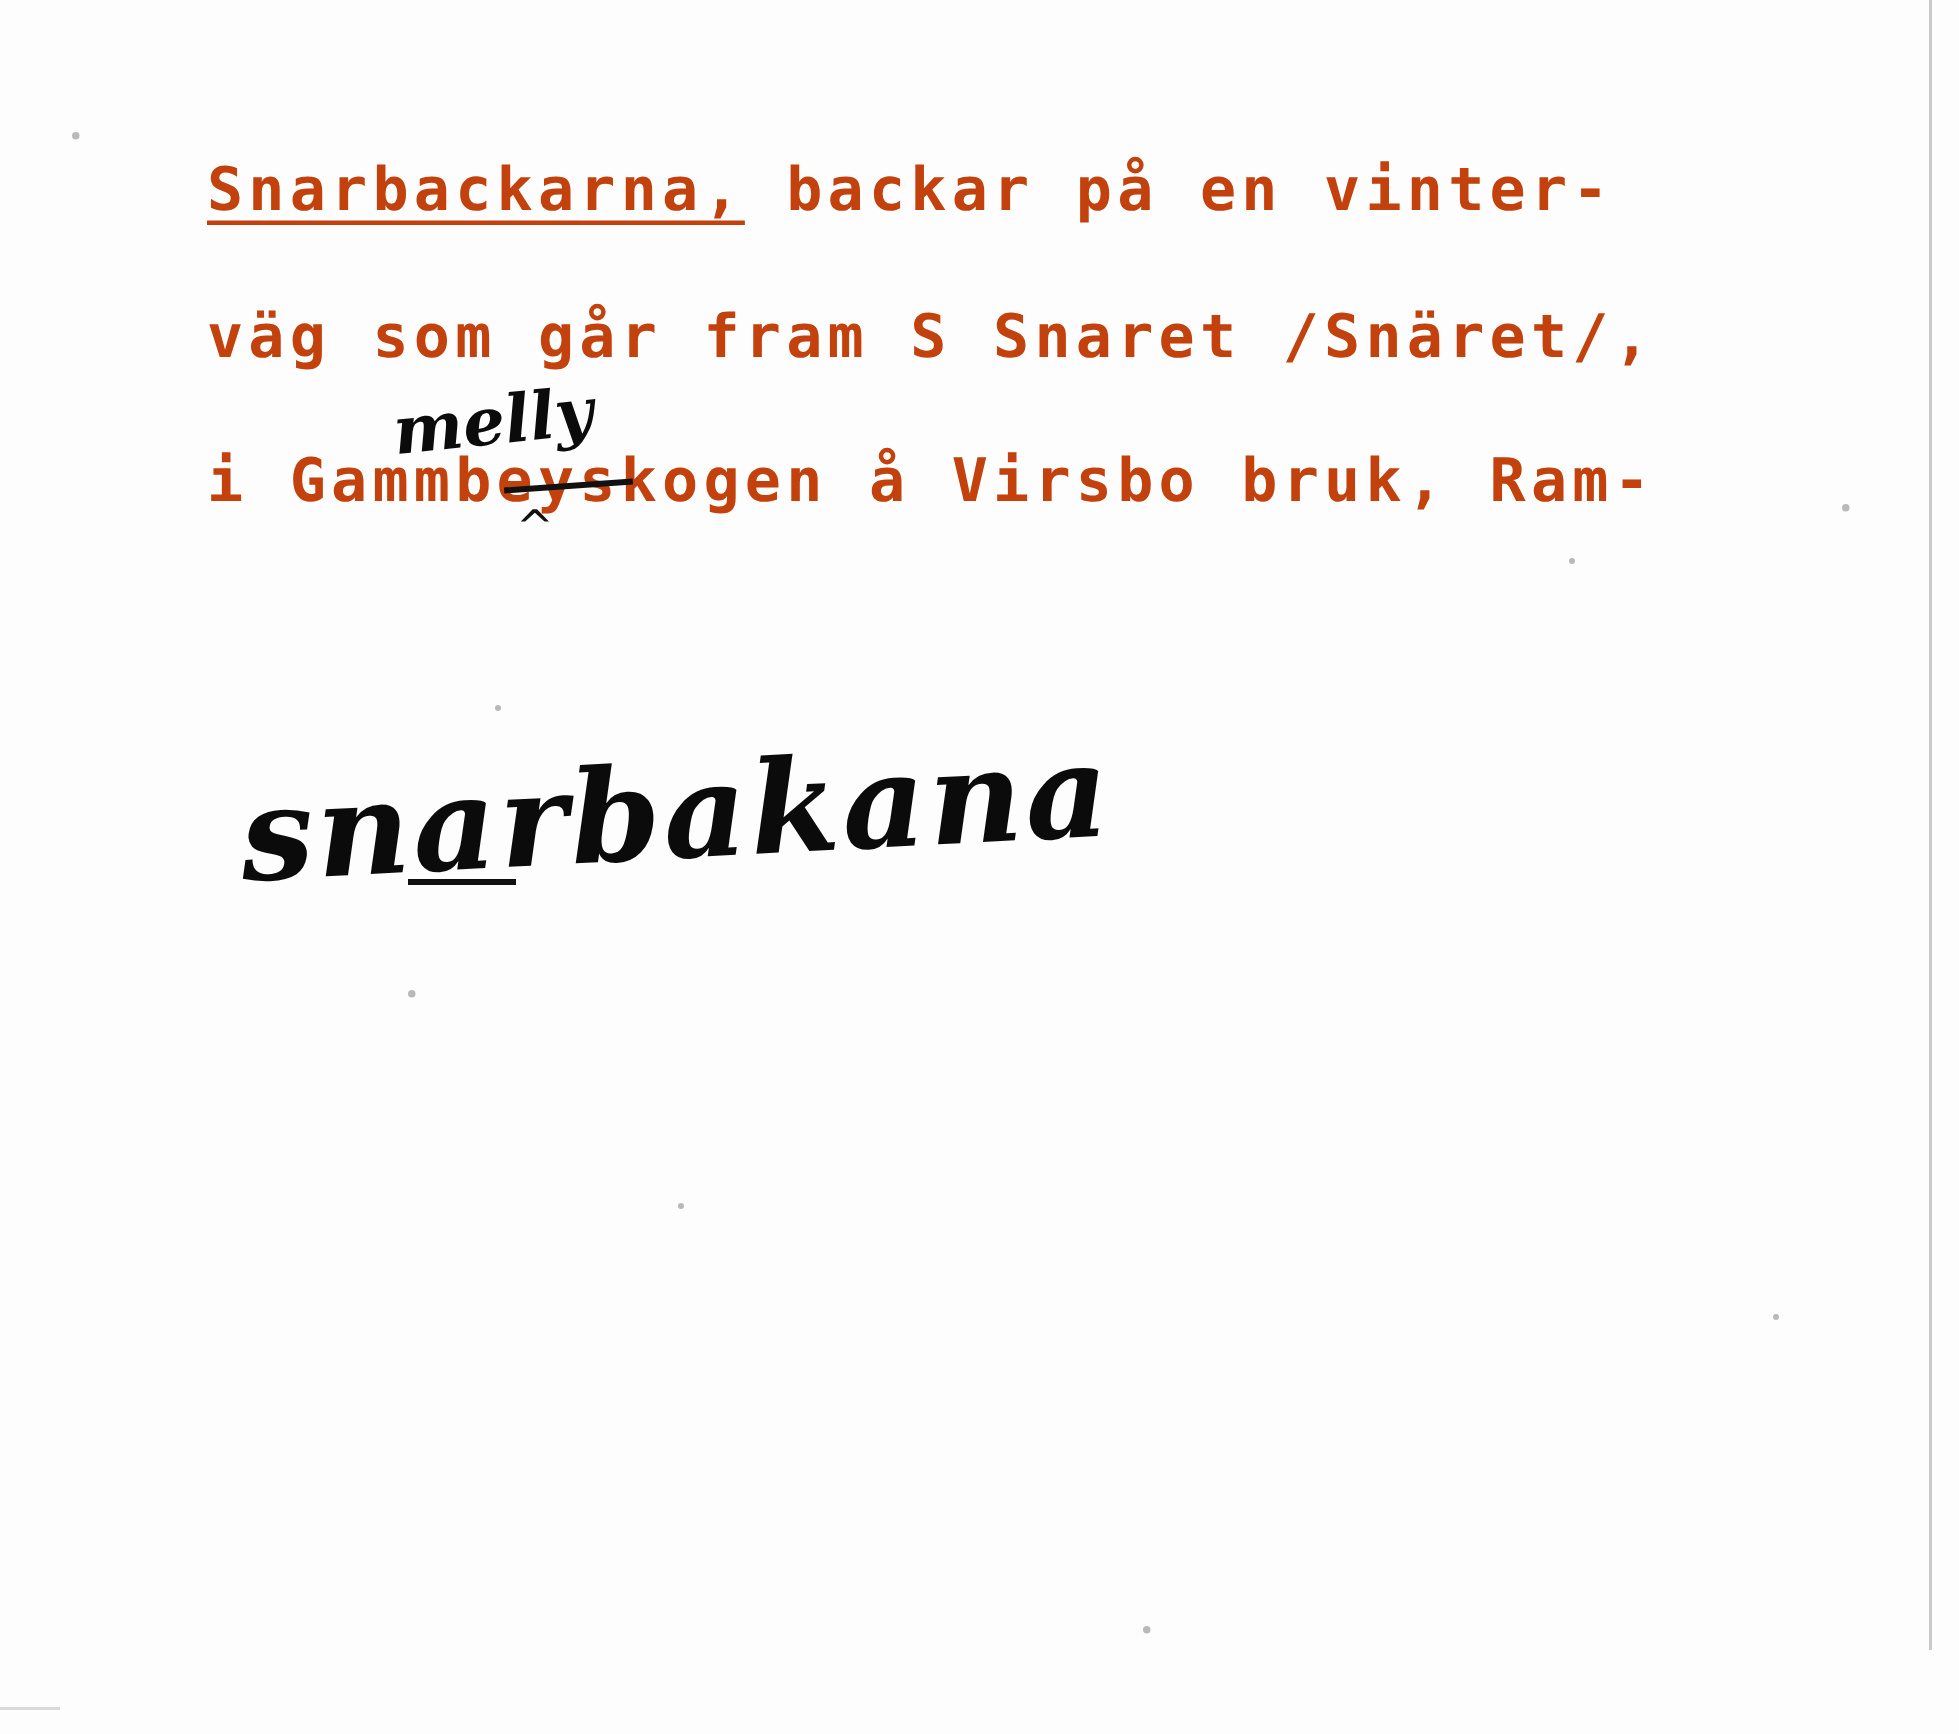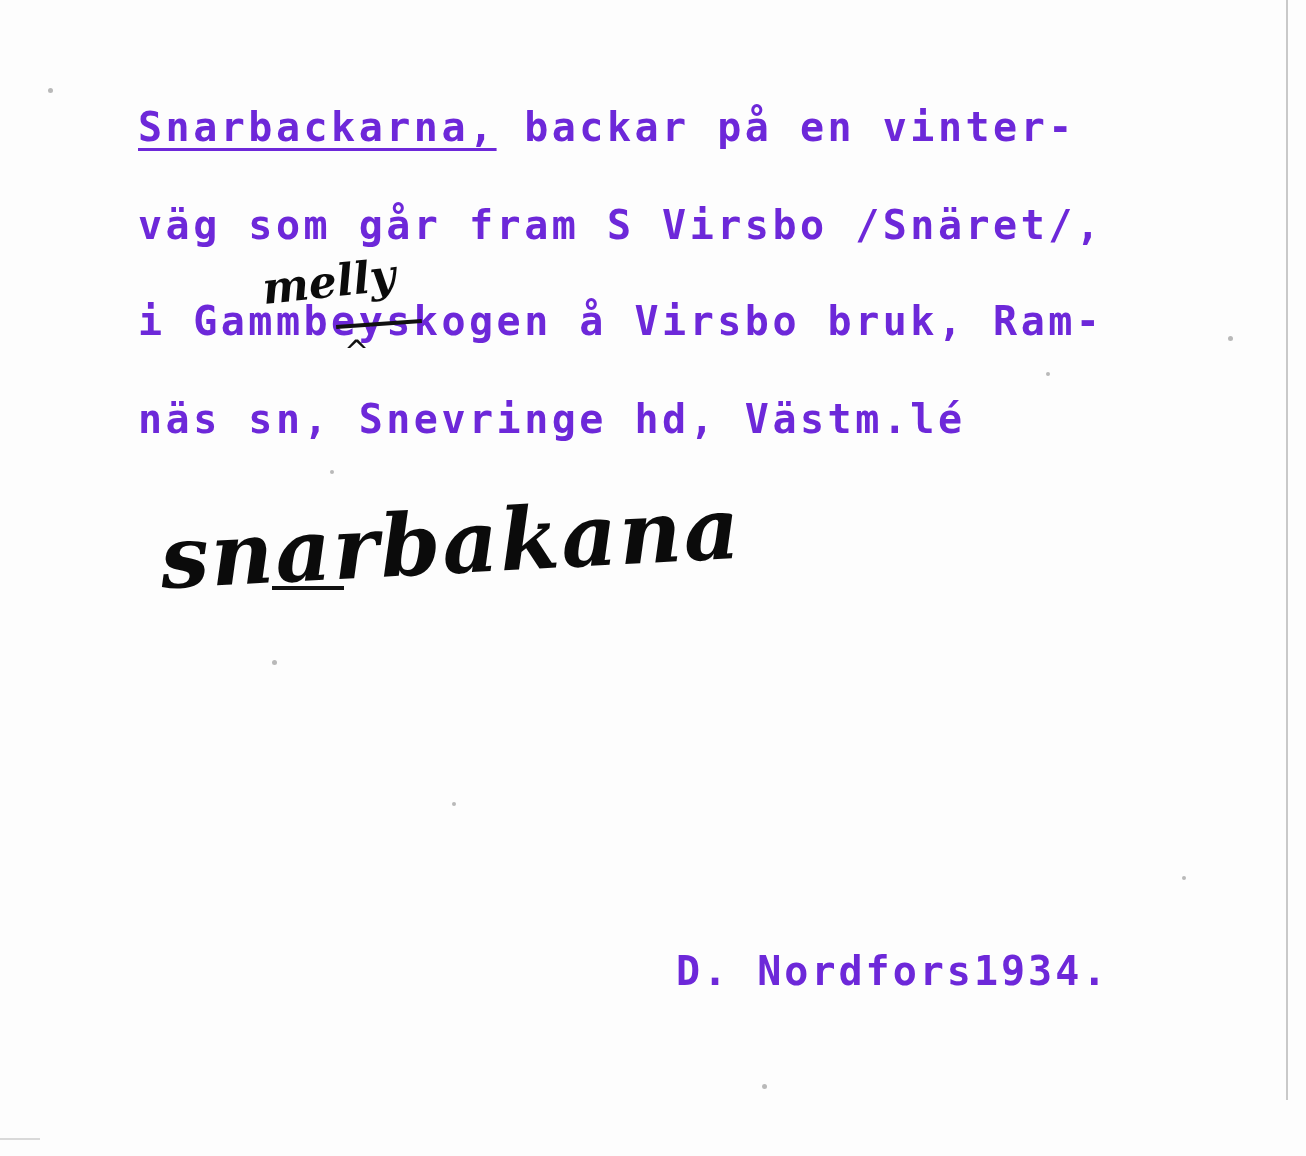--- a/index.html
+++ b/index.html
@@ -37,21 +37,21 @@
     position: absolute;
     background: #b9b9b9;
     border-radius: 50%;
   }
 
   .typed {
     position: absolute;
     font-family: "DejaVu Sans Mono", monospace;
     font-size: 40px;
     letter-spacing: 3.5px;
-    color: #6d28d9;
+    color: #c2410c;
     white-space: pre;
     font-weight: 700;
   }
   .headword {
     text-decoration: underline;
     text-underline-offset: 7px;
     text-decoration-thickness: 3px;
   }
   .line1 { left: 138px; top: 104px; }
   .line2 { left: 138px; top: 202px; }
@@ -106,29 +106,27 @@
   <div class="speck" style="left:1228px;top:336px;width:5px;height:5px;"></div>
   <div class="speck" style="left:1046px;top:372px;width:4px;height:4px;"></div>
   <div class="speck" style="left:272px;top:660px;width:5px;height:5px;"></div>
   <div class="speck" style="left:452px;top:802px;width:4px;height:4px;"></div>
   <div class="speck" style="left:762px;top:1084px;width:5px;height:5px;"></div>
   <div class="speck" style="left:1182px;top:876px;width:4px;height:4px;"></div>
   <div class="speck" style="left:330px;top:470px;width:4px;height:4px;"></div>
 
   <div class="typed line1"><span class="headword">Snarbackarna,</span><span> backar på en vinter-</span></div>
 
-  <div class="typed line2">väg som går fram S Virsbo /Snäret/,</div>
+  <div class="typed line2">väg som går fram S Snaret /Snäret/,</div>
 
   <div class="typed line3">i Gammbeyskogen å Virsbo bruk, Ram-</div>
 
-  <div class="typed line4">näs sn, Snevringe hd, Västm.lé</div>
 
   <div class="hand hand-small">melly</div>
   <div class="strike" style="left:336px;top:322px;width:86px;height:4px;transform:rotate(-4deg);"></div>
   <div class="caret" style="left:344px;top:334px;">^</div>
 
   <div class="hand hand-big">snarbakana</div>
   <div class="strike" style="left:272px;top:586px;width:72px;height:4px;"></div>
 
 
-  <div class="typed line-sign">D. Nordfors1934.</div>
 
 </div>
 
 </body></html>

